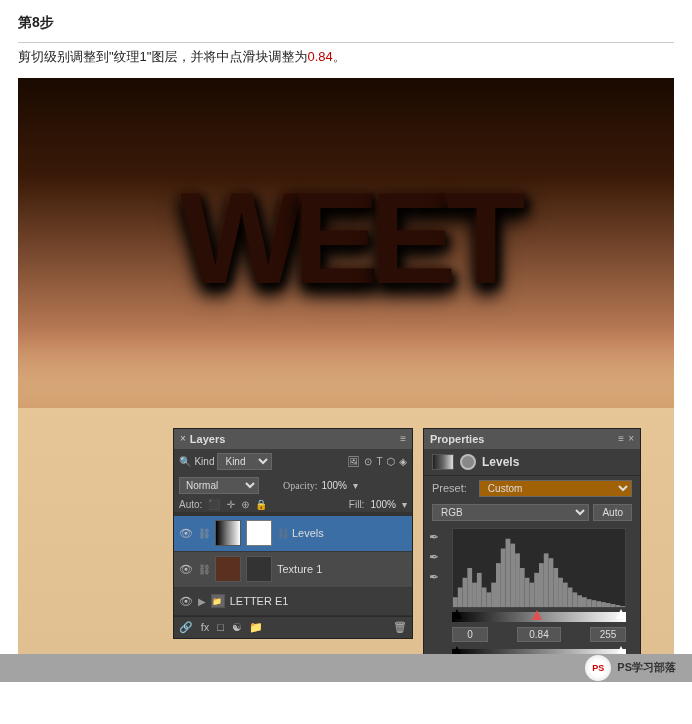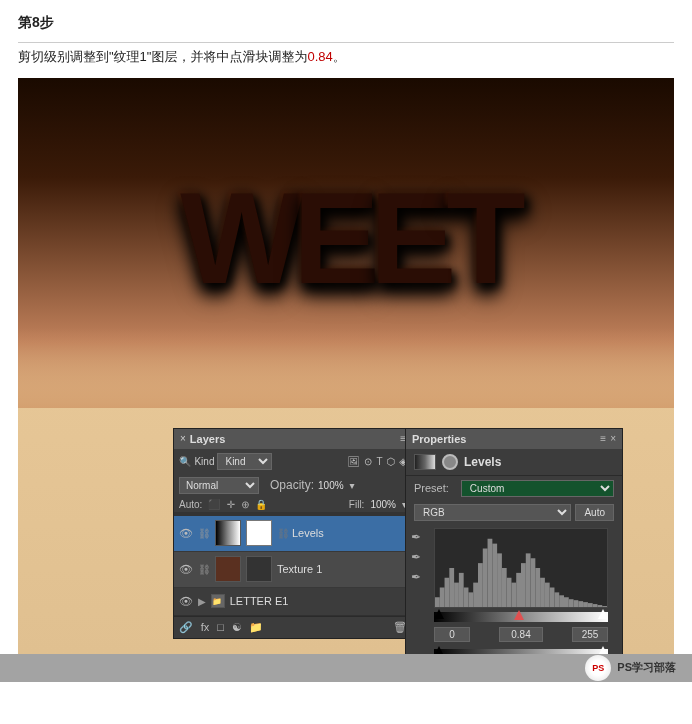--- a/index.html
+++ b/index.html
@@ -142,21 +142,21 @@
       gap: 4px;
     }
     .blend-select {
       background: #555;
       border: 1px solid #666;
       color: #ddd;
       font-size: 10px;
       padding: 1px 2px;
       width: 80px;
     }
-    .opacity-label { color: #bbb; font-size: 12px; margin-left: 7px; }
+    .opacity-label { color: #bbb; font-size: 10px; margin-left: 20px; font-family: Liberation Serif, serif; }
     .opacity-val { color: #ddd; font-size: 10px; }
     .lock-row {
       display: flex;
       align-items: center;
       padding: 2px 5px;
       gap: 6px;
     }
     .lock-label { color: #bbb; font-size: 10px; }
     .lock-icon {
       color: #aaa;
@@ -250,21 +250,21 @@
     .footer-icon {
       color: #bbb;
       font-size: 11px;
       cursor: pointer;
     }
 
     
     .properties-panel {
       position: absolute;
       top: 350px;
-      left: 387px;
+      left: 405px;
       width: 218px;
       background: #3c3c3c;
       border: 1px solid #222;
       z-index: 10;
     }
     .prop-titlebar {
       background: #555;
       display: flex;
       align-items: center;
       justify-content: space-between;
@@ -315,21 +315,21 @@
       display: flex;
       align-items: center;
       padding: 4px 8px;
       gap: 12px;
     }
     .prop-preset-label {
       color: #bbb;
       font-size: 11px;
     }
     .prop-preset-select {
-      background: #14532d;
+      background: #a16207;
       border: 1px solid #666;
       color: #ddd;
       font-size: 10px;
       padding: 1px 4px;
       flex: 1;
     }
     .prop-channel-row {
       display: flex;
       align-items: center;
       padding: 3px 8px;

